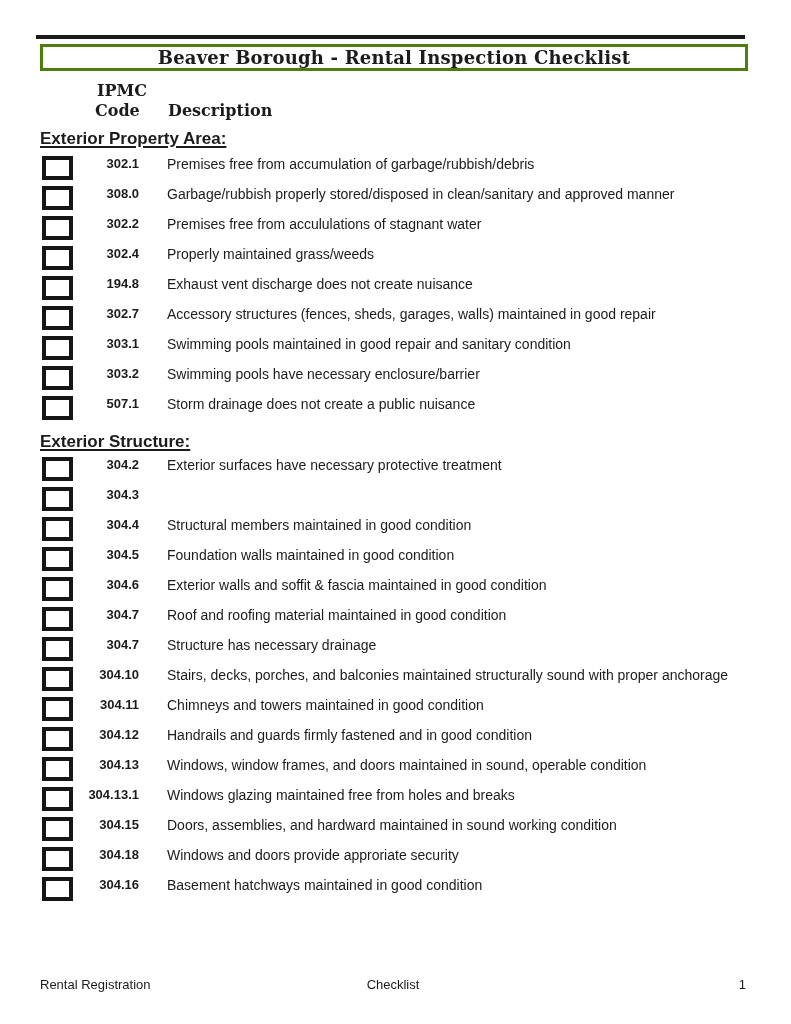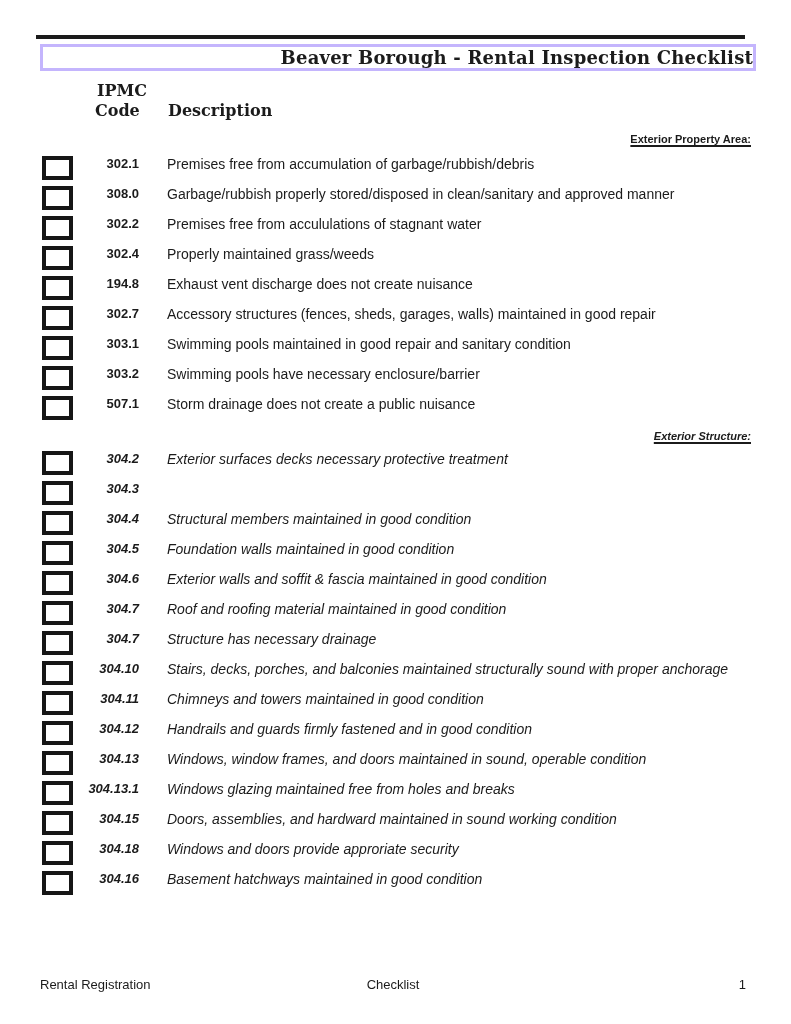--- a/index.html
+++ b/index.html
@@ -13,51 +13,50 @@
     font-family:"Liberation Sans", sans-serif;
     overflow:hidden;
   }
   .top-rule {
     position:absolute; left:36px; top:35px;
     width:709px; height:4px; background:#1b1b1b;
   }
   .title-box {
     position:absolute; left:40px; top:44px;
     width:702px; height:21px;
-    border:3px solid #c4b5fd;
-    display:flex; align-items:center; justify-content:flex-end;padding-left:8px;
+    border:3px solid #4d7c0f;
+    display:flex; align-items:center; justify-content:center;
   }
   .title {
     font-family:"DejaVu Serif", serif;
     font-weight:bold; font-size:18px; letter-spacing:0.2px;
     white-space:nowrap;
   }
   .col-header {
     position:absolute;
     font-family:"DejaVu Serif", serif;
     font-weight:bold; font-size:16px;
     white-space:nowrap;
   }
   .col-header.ipmc { left:97px; top:81px; }
   .col-header.code { left:95px; top:101px; }
   .col-header.desc { left:168px; top:101px; }
 
   .content {
     position:absolute; left:40px; top:131px; width:711px;
   }
   .section-heading {
-    font-weight:bold; font-size:11px; line-height:16px;
+    font-weight:bold; font-size:17px; line-height:16px;
     text-decoration:underline;
     text-decoration-thickness:2px;
     text-underline-offset:2px;
     white-space:nowrap;
-    text-align:right;
   }
   .section:first-child .section-heading { margin:0 0 9px 0; }
-  .section.second { margin-top:2px;font-style:italic; }
+  .section.second { margin-top:8px; }
   .section.second .section-heading { margin:0 0 7px 0; }
 
   .row { display:flex; align-items:flex-start; height:30px; }
   .checkbox {
     box-sizing:border-box;
     width:31px; height:24px;
     margin-left:2px;
     border:4px solid #161616;
     background:#ffffff;
     flex:0 0 auto;
@@ -164,21 +163,21 @@
         </div>
     </div>
 
     <div class="section second">
       <div class="section-heading">Exterior Structure:</div>
       <div class="rows">
 
           <div class="row">
             <div class="checkbox"></div>
             <div class="code-cell">304.2</div>
-            <div class="desc-cell">Exterior surfaces decks necessary protective treatment</div>
+            <div class="desc-cell">Exterior surfaces have necessary protective treatment</div>
           </div>
 
           <div class="row">
             <div class="checkbox"></div>
             <div class="code-cell">304.3</div>
           </div>
 
           <div class="row">
             <div class="checkbox"></div>
             <div class="code-cell">304.4</div>

